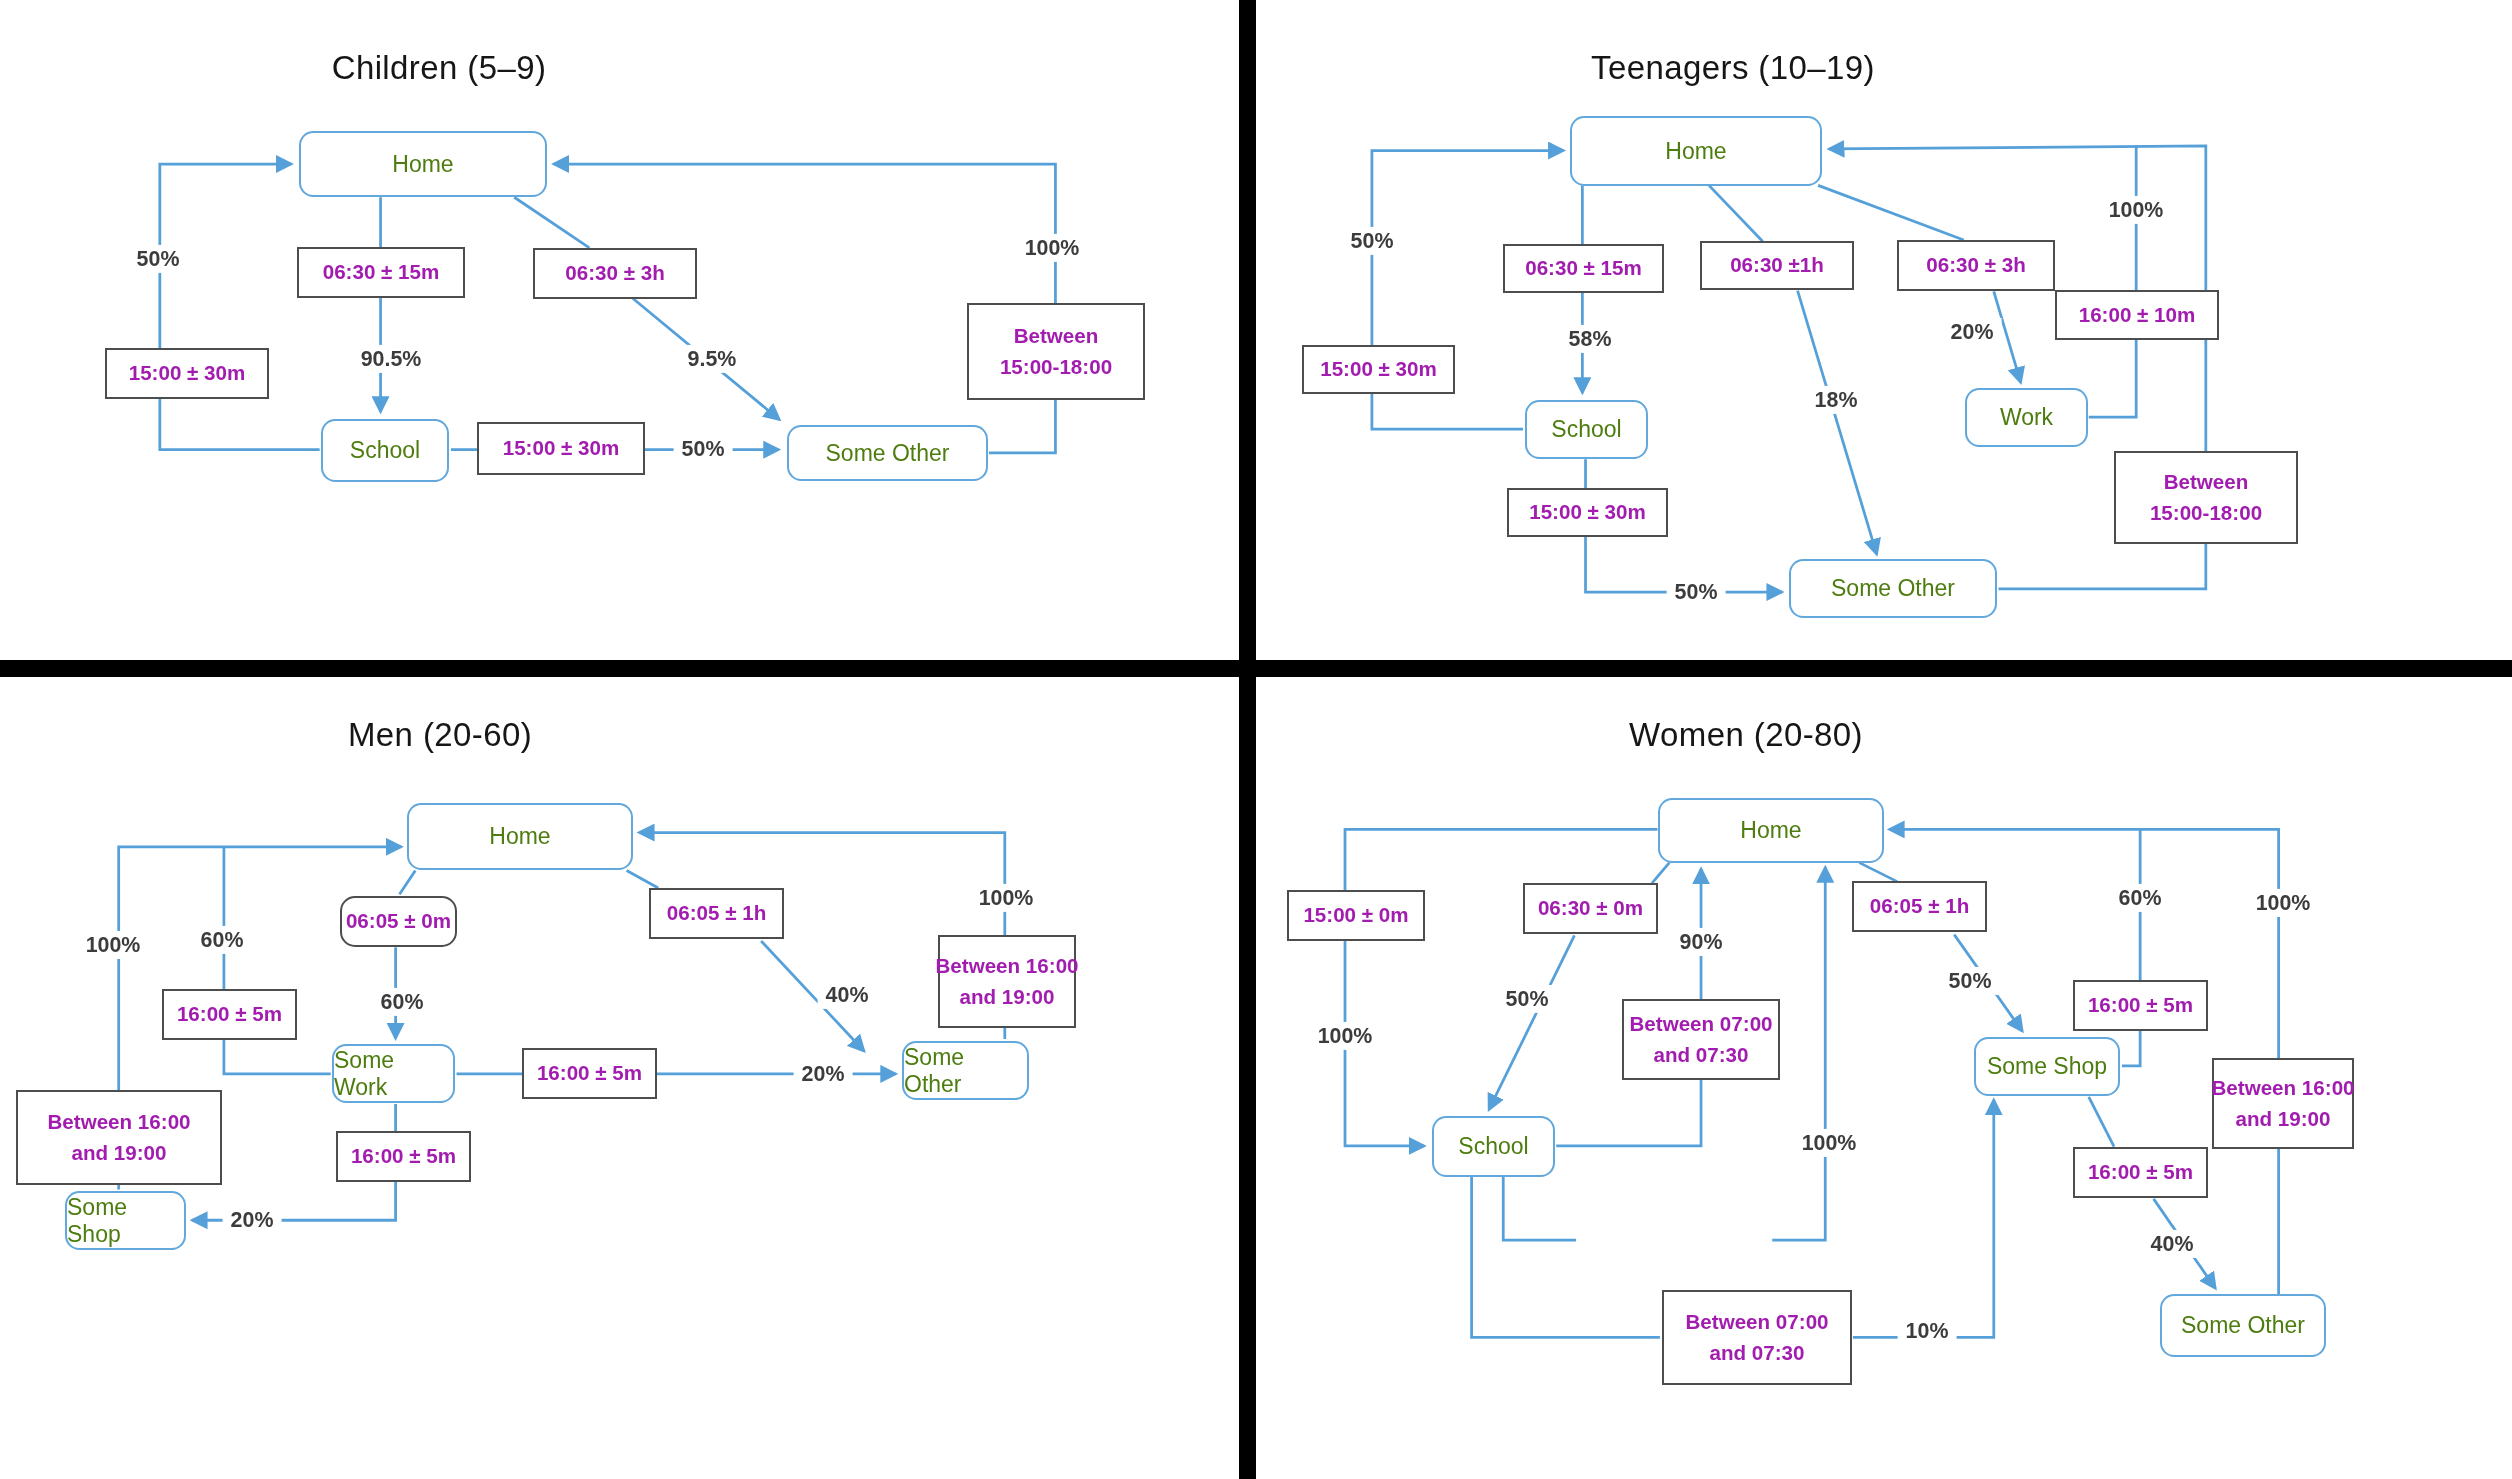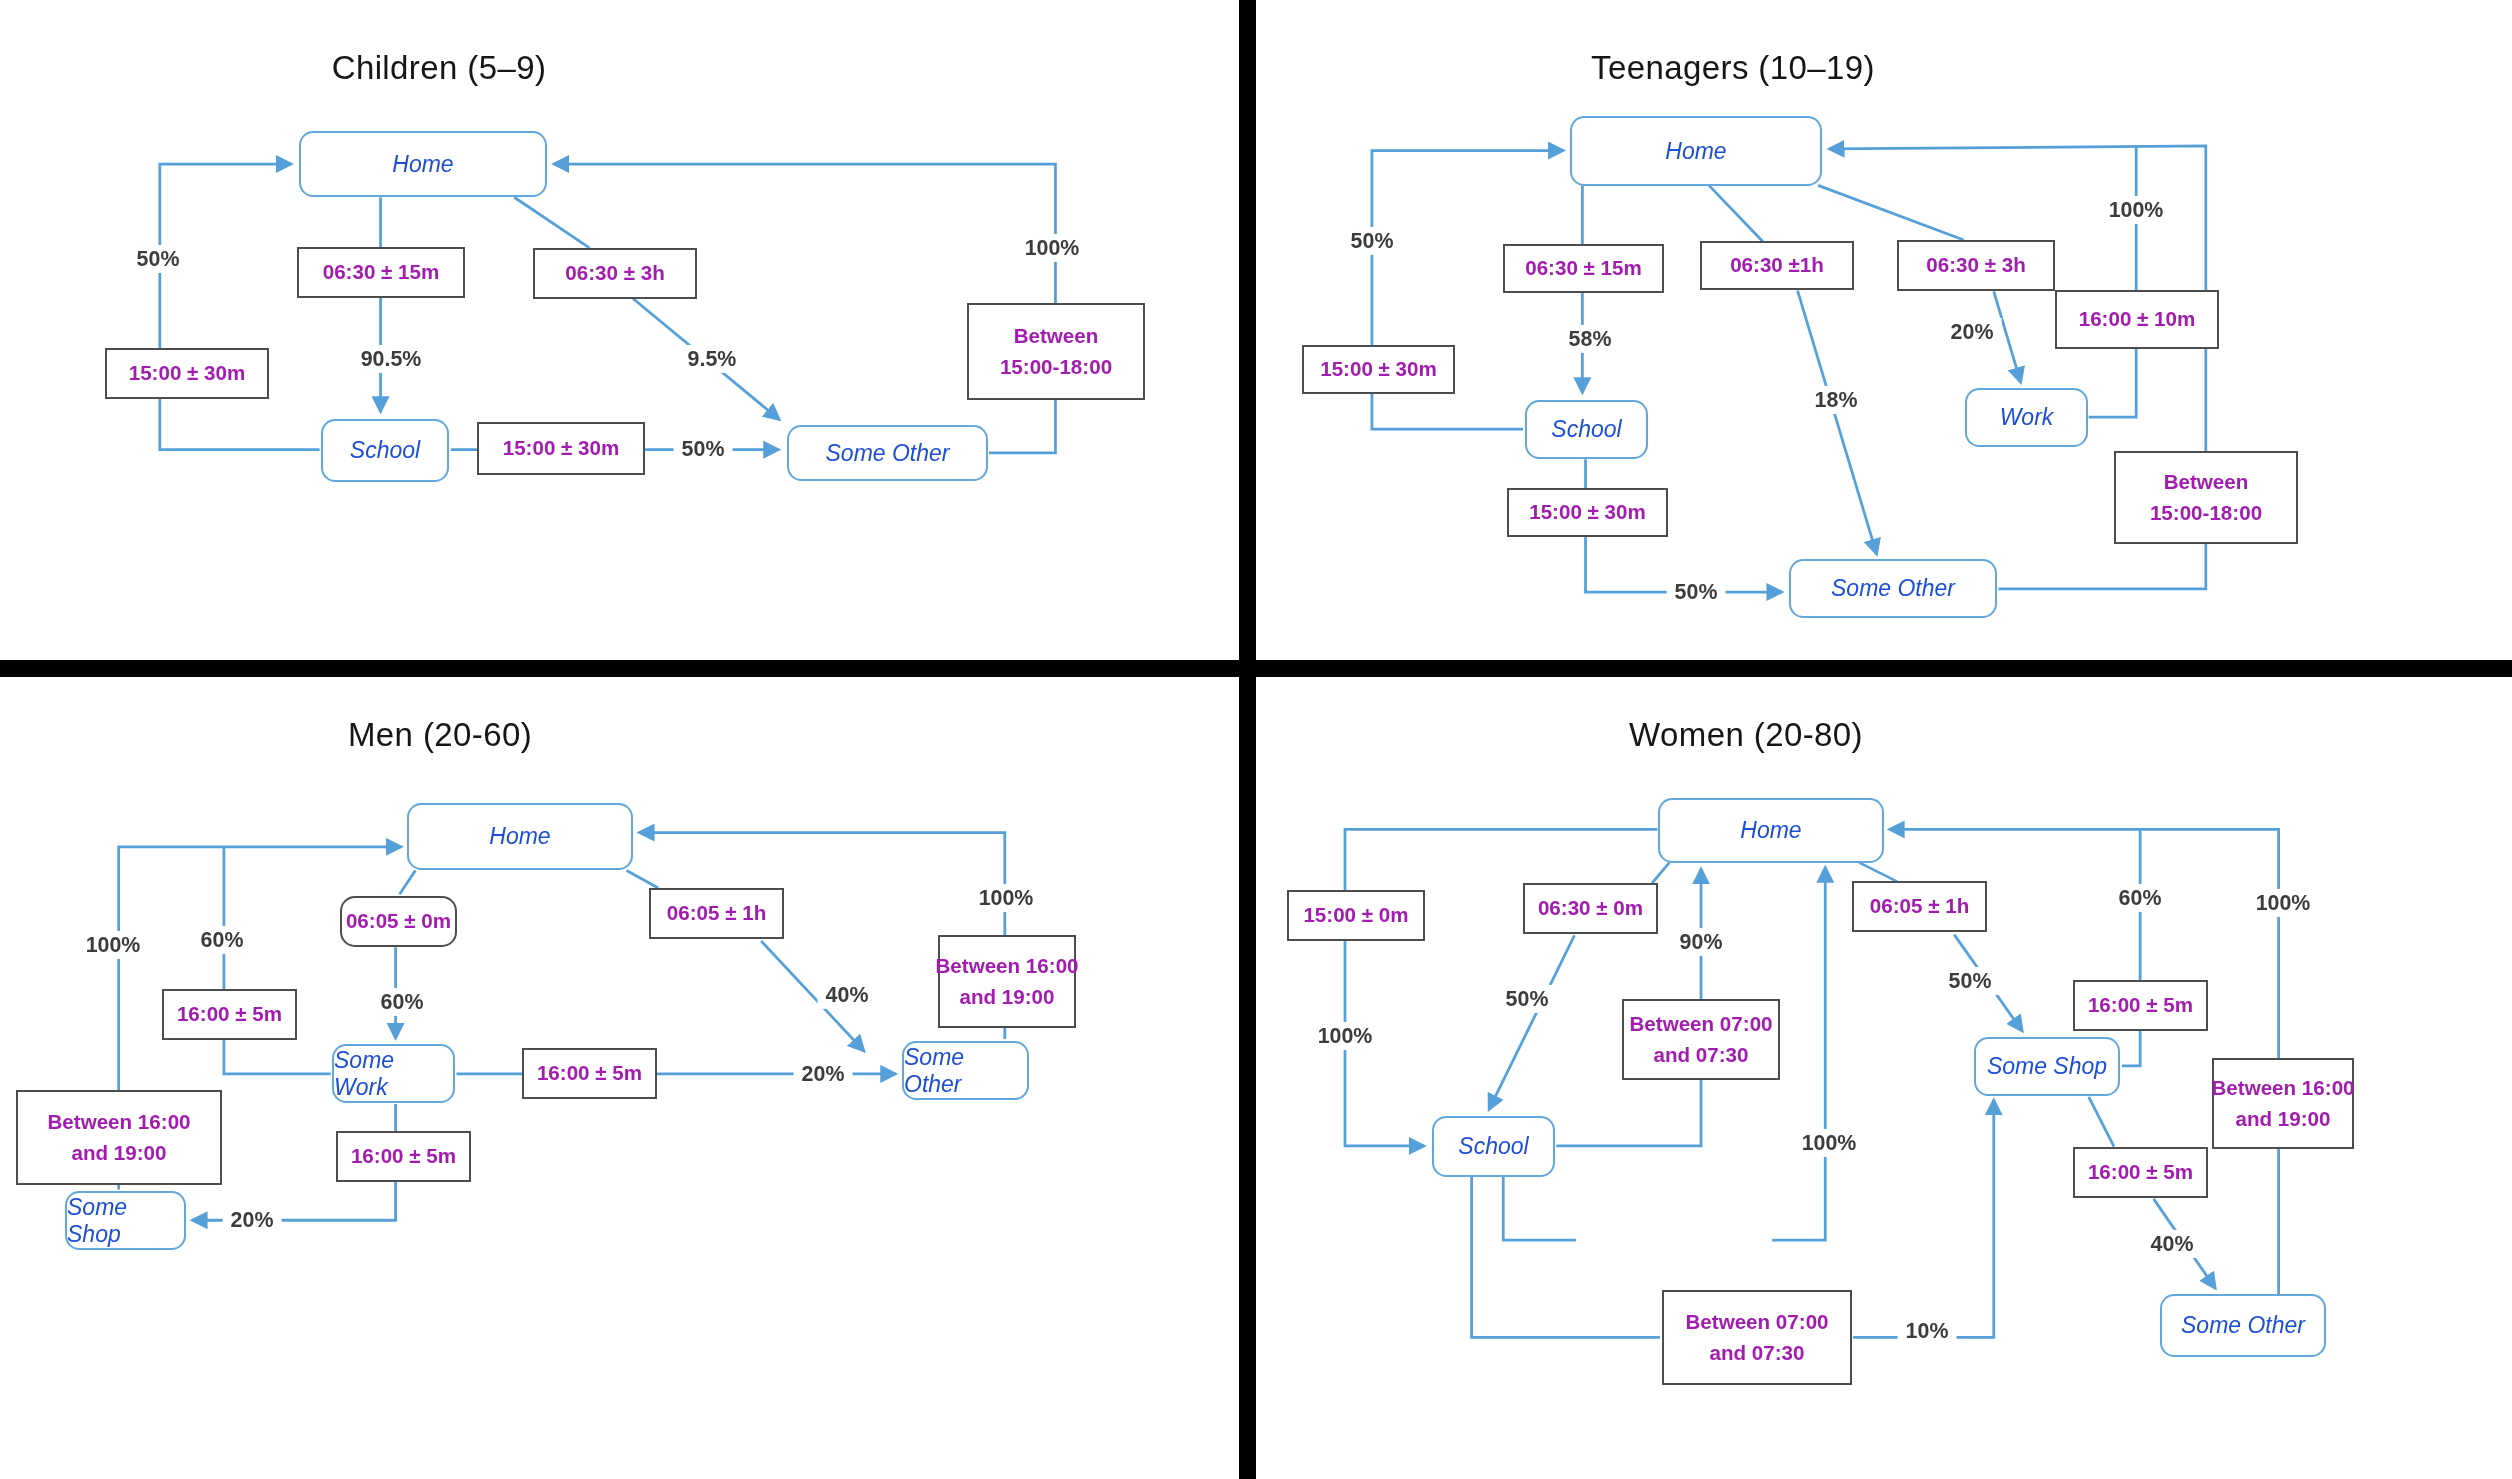--- a/index.html
+++ b/index.html
@@ -5,21 +5,21 @@
   html,body{margin:0;padding:0;background:#ffffff;}
   body{width:2512px;height:1480px;position:relative;overflow:hidden;
        font-family:"Liberation Sans", sans-serif;}
   #diagram{position:absolute;left:0;top:0;width:2512px;height:1480px;}
   #edge-layer{position:absolute;left:0;top:0;z-index:1;}
   .edge{fill:none;stroke:#56A0D9;stroke-width:3.5px;}
   .qtitle{position:absolute;transform:translate(-50%,-50%);font-size:33px;
           color:#161616;white-space:nowrap;z-index:2;letter-spacing:0.4px;}
   .node{position:absolute;box-sizing:border-box;border:2.8px solid #63A8DC;
         border-radius:14.2px;background:#ffffff;display:flex;align-items:center;
-        justify-content:center;color:#1d4ed8;font-size:23px;z-index:2;font-style:italic;}
+        justify-content:center;color:#4d7c0f;font-size:23px;z-index:2;}
   .tbox{position:absolute;box-sizing:border-box;border:2.8px solid #4d4d4d;
         background:#ffffff;display:flex;flex-direction:column;align-items:center;
         justify-content:center;color:#a21caf;font-size:20.6px;font-weight:bold;
         line-height:1.5;z-index:3;white-space:nowrap;}
   .pct{position:absolute;transform:translate(-50%,-50%);background:#ffffff;
        color:#3c3c3c;font-size:21.4px;font-weight:bold;padding:1.6px 8px;
        z-index:2;white-space:nowrap;}
   .divider{position:absolute;background:#000000;z-index:4;}
 </style>
 </head>
@@ -120,21 +120,21 @@
     </div>
     <div class="tbox" style="left: 1503px; top: 244px; width: 161px; height: 49px;">
       <div>06:30 ± 15m</div>
     </div>
     <div class="tbox" style="left: 1700px; top: 241px; width: 154px; height: 49px;">
       <div>06:30 ±1h</div>
     </div>
     <div class="tbox" style="left: 1897px; top: 240px; width: 158px; height: 51px;">
       <div>06:30 ± 3h</div>
     </div>
-    <div class="tbox" style="left: 2055px; top: 290px; width: 164px; height: 59px;">
+    <div class="tbox" style="left: 2055px; top: 290px; width: 164px; height: 50px;">
       <div>16:00 ± 10m</div>
     </div>
     <div class="tbox" style="left: 1507px; top: 488px; width: 161px; height: 49px;">
       <div>15:00 ± 30m</div>
     </div>
     <div class="tbox" style="left: 2114px; top: 451px; width: 184px; height: 93px;">
       <div>Between</div>
       <div>15:00-18:00</div>
     </div>
     <div class="pct" style="left: 1372px; top: 241px;">50%</div>

